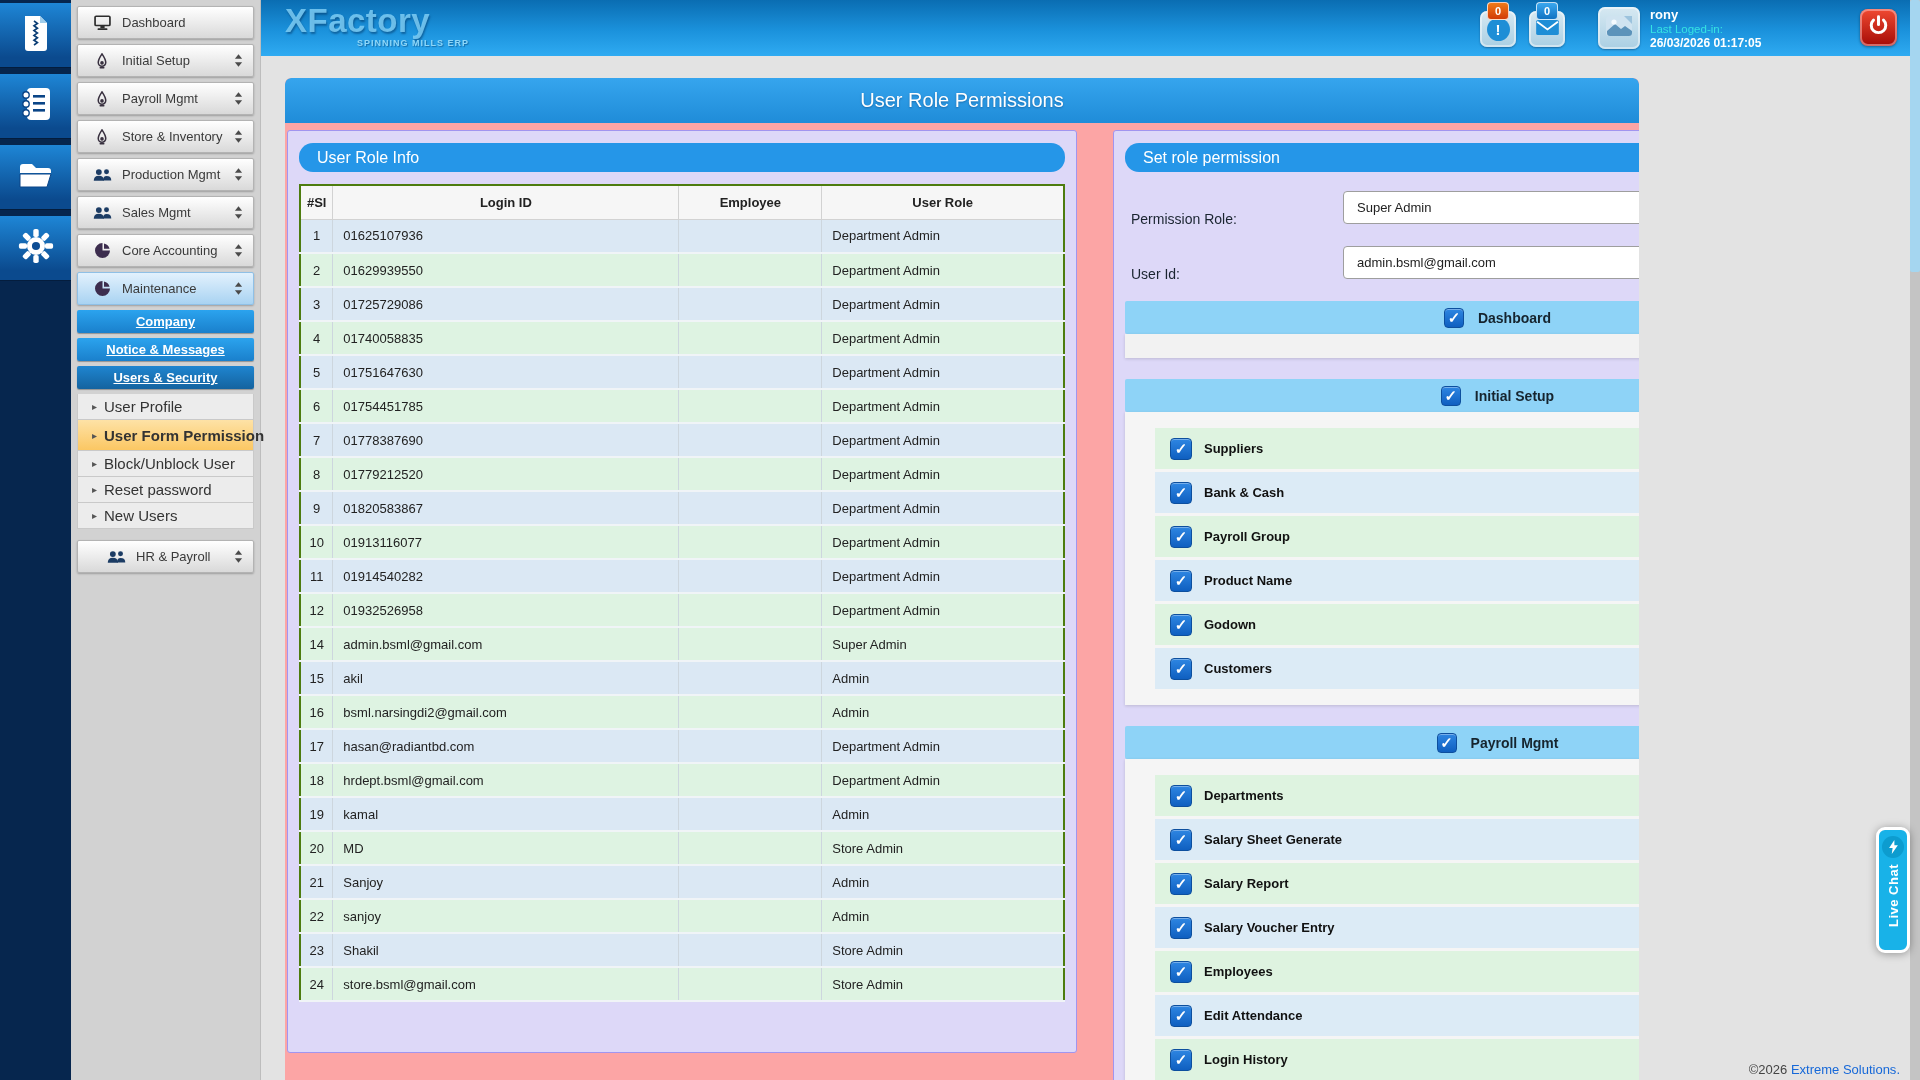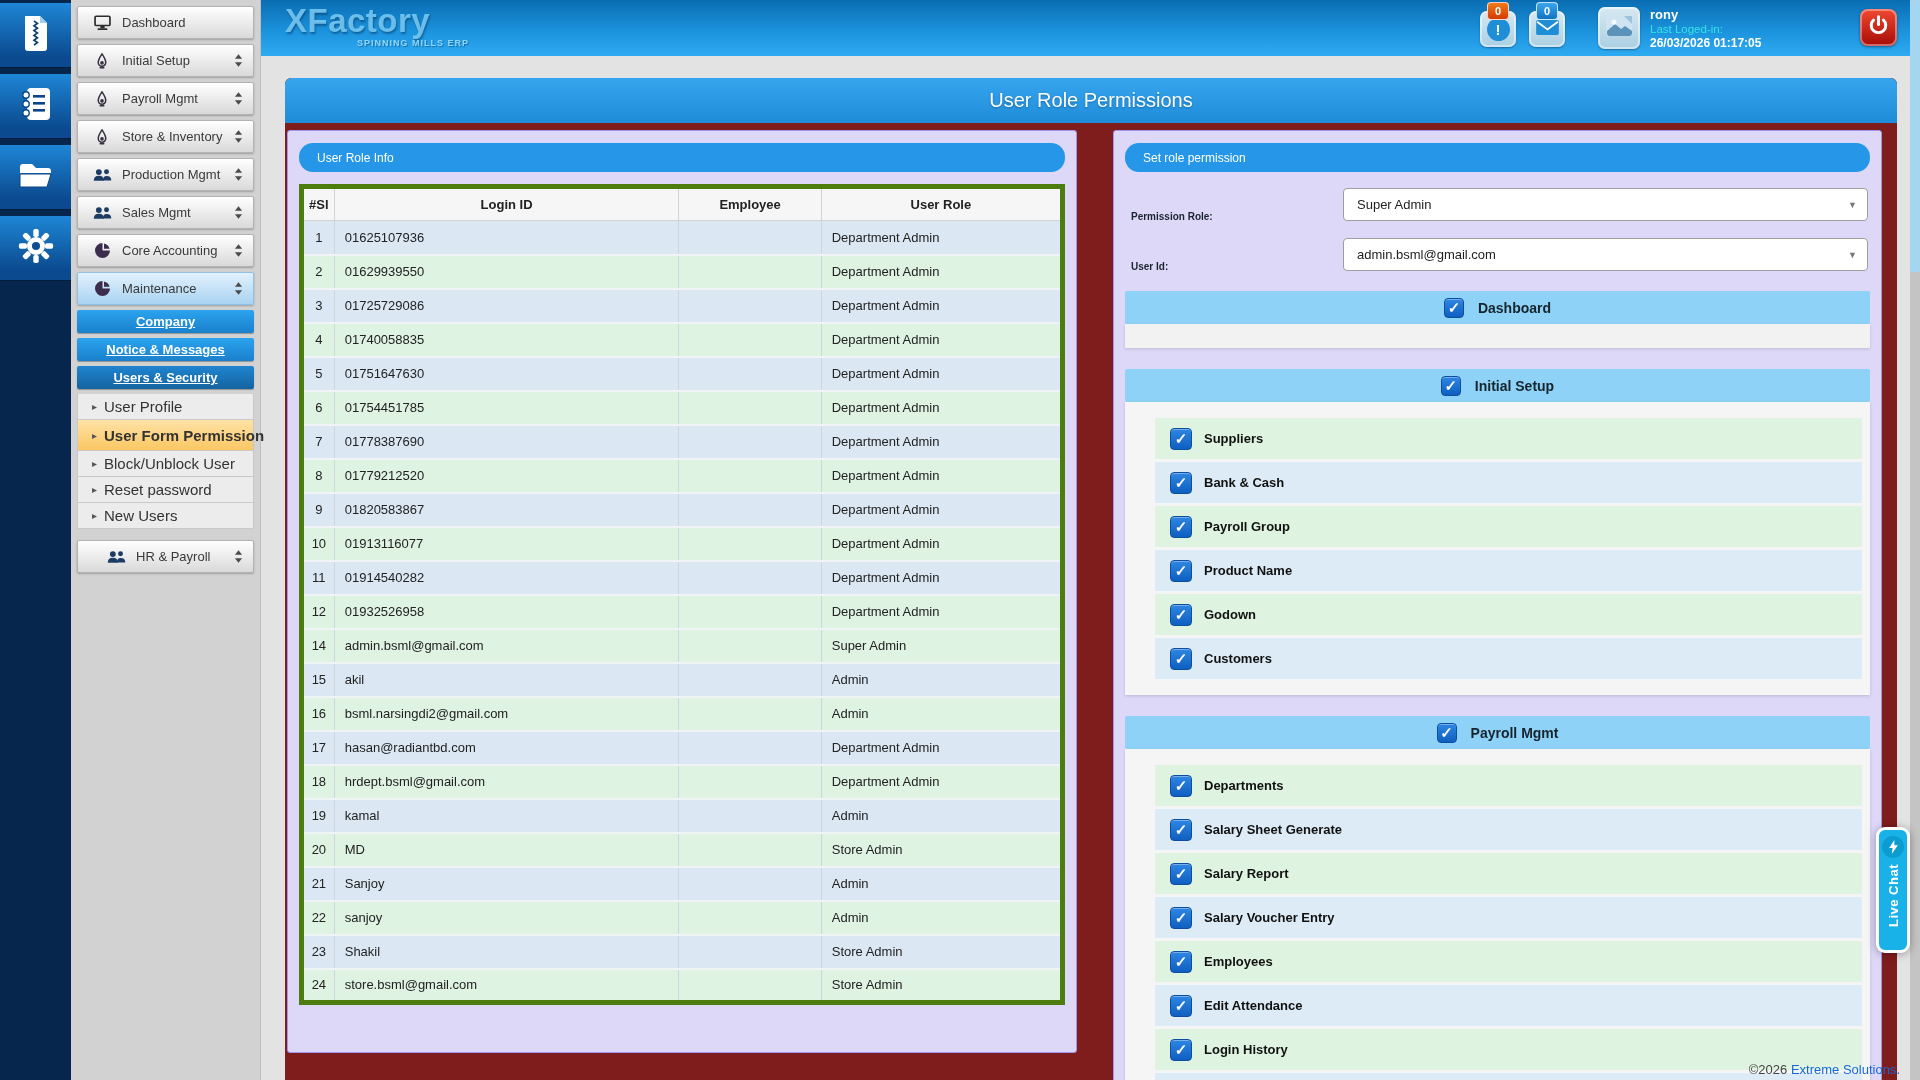--- a/index.html
+++ b/index.html
@@ -42,42 +42,42 @@
   .badge.blue   { background:linear-gradient(#3aa7ef,#1173c2); }
   .alert-disc { width:23px; height:23px; border-radius:50%; background:#1e8ed6; color:#fff; font-weight:bold; font-size:15px; display:flex; align-items:center; justify-content:center; }
   .userinfo { position:absolute; left:170px; top:8px; line-height:14px; }
   .user-name { color:#fff; font-weight:bold; font-size:13px; }
   .user-lbl { color:#35e3e3; font-size:11.5px; }
   .user-date { color:#fff; font-size:12px; font-weight:bold; }
   .power-btn { position:absolute; right:23px; top:9px; width:37px; height:37px; border-radius:8px; background:linear-gradient(#f04a32,#a50b06); box-shadow:inset 0 0 0 2px rgba(255,200,200,.5), 0 1px 3px rgba(0,0,0,.4); display:flex; align-items:center; justify-content:center; cursor:pointer; }
 
   
   .page-bg { position:absolute; left:261px; top:56px; right:0; bottom:0; background:#e3e3e3; }
-  .content-card { position:absolute; left:285px; top:78px; width:1612px; height:1002px; background:#7f1d1d; border-radius:6px 6px 0 0; overflow:hidden; z-index:2; }
+  .content-card { position:absolute; left:285px; top:78px; width:1354px; height:1002px; background:#fca5a5; border-radius:6px 6px 0 0; overflow:hidden; z-index:2; }
   .page-title { height:45px; background:linear-gradient(#36a5ee,#1f8cd8); border-radius:6px 6px 0 0; color:#fff; font-size:20px; display:flex; align-items:center; justify-content:center; text-shadow:0 1px 2px rgba(0,40,90,.4); }
 
   .panel { position:absolute; background:#ddd8f8; border:1px solid #a195ef; border-radius:3px; }
-  .panel-header { height:29px; background:#2596e8; border-radius:14px; color:#fff; font-size:12px; display:flex; align-items:center; padding-left:18px; }
+  .panel-header { height:29px; background:#2596e8; border-radius:14px; color:#fff; font-size:16px; display:flex; align-items:center; padding-left:18px; }
   .left-panel { left:2px; top:52px; width:790px; height:923px; padding:12px 11px; }
   .right-panel { left:828px; top:52px; width:769px; height:1010px; padding:12px 11px; }
 
   
-  table.roles { width:100%; margin-top:12px; border-collapse:collapse; background:#fff; border:5px solid #4d7c0f; }
+  table.roles { width:100%; margin-top:12px; border-collapse:collapse; background:#fff; border:2px solid #4d7c0f; }
   table.roles th { height:34px; background:#f6f6f6; font-size:13px; color:#222; border:1px solid #d2d2d2; font-weight:bold; }
   table.roles td { height:34px; font-size:13px; color:#222; border-right:1px solid #cdd6de; border-bottom:2px solid #f0f4f7; padding-left:10px; }
   table.roles td:first-child { text-align:center; padding-left:0; }
   table.roles tr.odd  td { background:#dbe8f4; }
   table.roles tr.even td { background:#def3e2; }
   table.roles th:nth-child(1){ width:4.3%; } table.roles th:nth-child(2){ width:45.3%; }
   table.roles th:nth-child(3){ width:18.7%; } table.roles th:nth-child(4){ width:31.7%; }
 
   
   .form-row { display:flex; align-items:center; margin-top:15px; }
   .form-row:first-of-type { margin-top:16px; }
-  .form-lbl { width:218px; font-size:10px; font-weight:bold; color:#1a2430; padding-left:6px;margin-top:24px; }
+  .form-lbl { width:218px; font-size:14px; font-weight:normal; color:#1a2430; padding-left:6px;margin-top:24px; }
   .select { position:relative; flex:1; margin-right:2px; height:33px; background:#fff; border:1px solid #9e9e9e; border-radius:4px; font-size:13px; color:#222; display:flex; align-items:center; padding-left:13px; cursor:pointer; }
   .select .caret { position:absolute; right:10px; font-size:9px; color:#777; }
 
   
   .perm-section { margin-top:21px; }
   .perm-section:first-child { margin-top:19px; }
   .perm-head { height:33px; background:#8ed3f7; border-radius:2px; display:flex; align-items:center; justify-content:center; gap:14px; }
   .perm-head-lb { font-size:14px; font-weight:bold; color:#16242e; }
   .perm-body { background:#f5f5f5; padding:16px 8px 16px 30px; box-shadow:0 1px 3px rgba(0,0,0,.15); }
   .perm-body.empty { height:24px; padding:0; background:#f2f2f2; }

